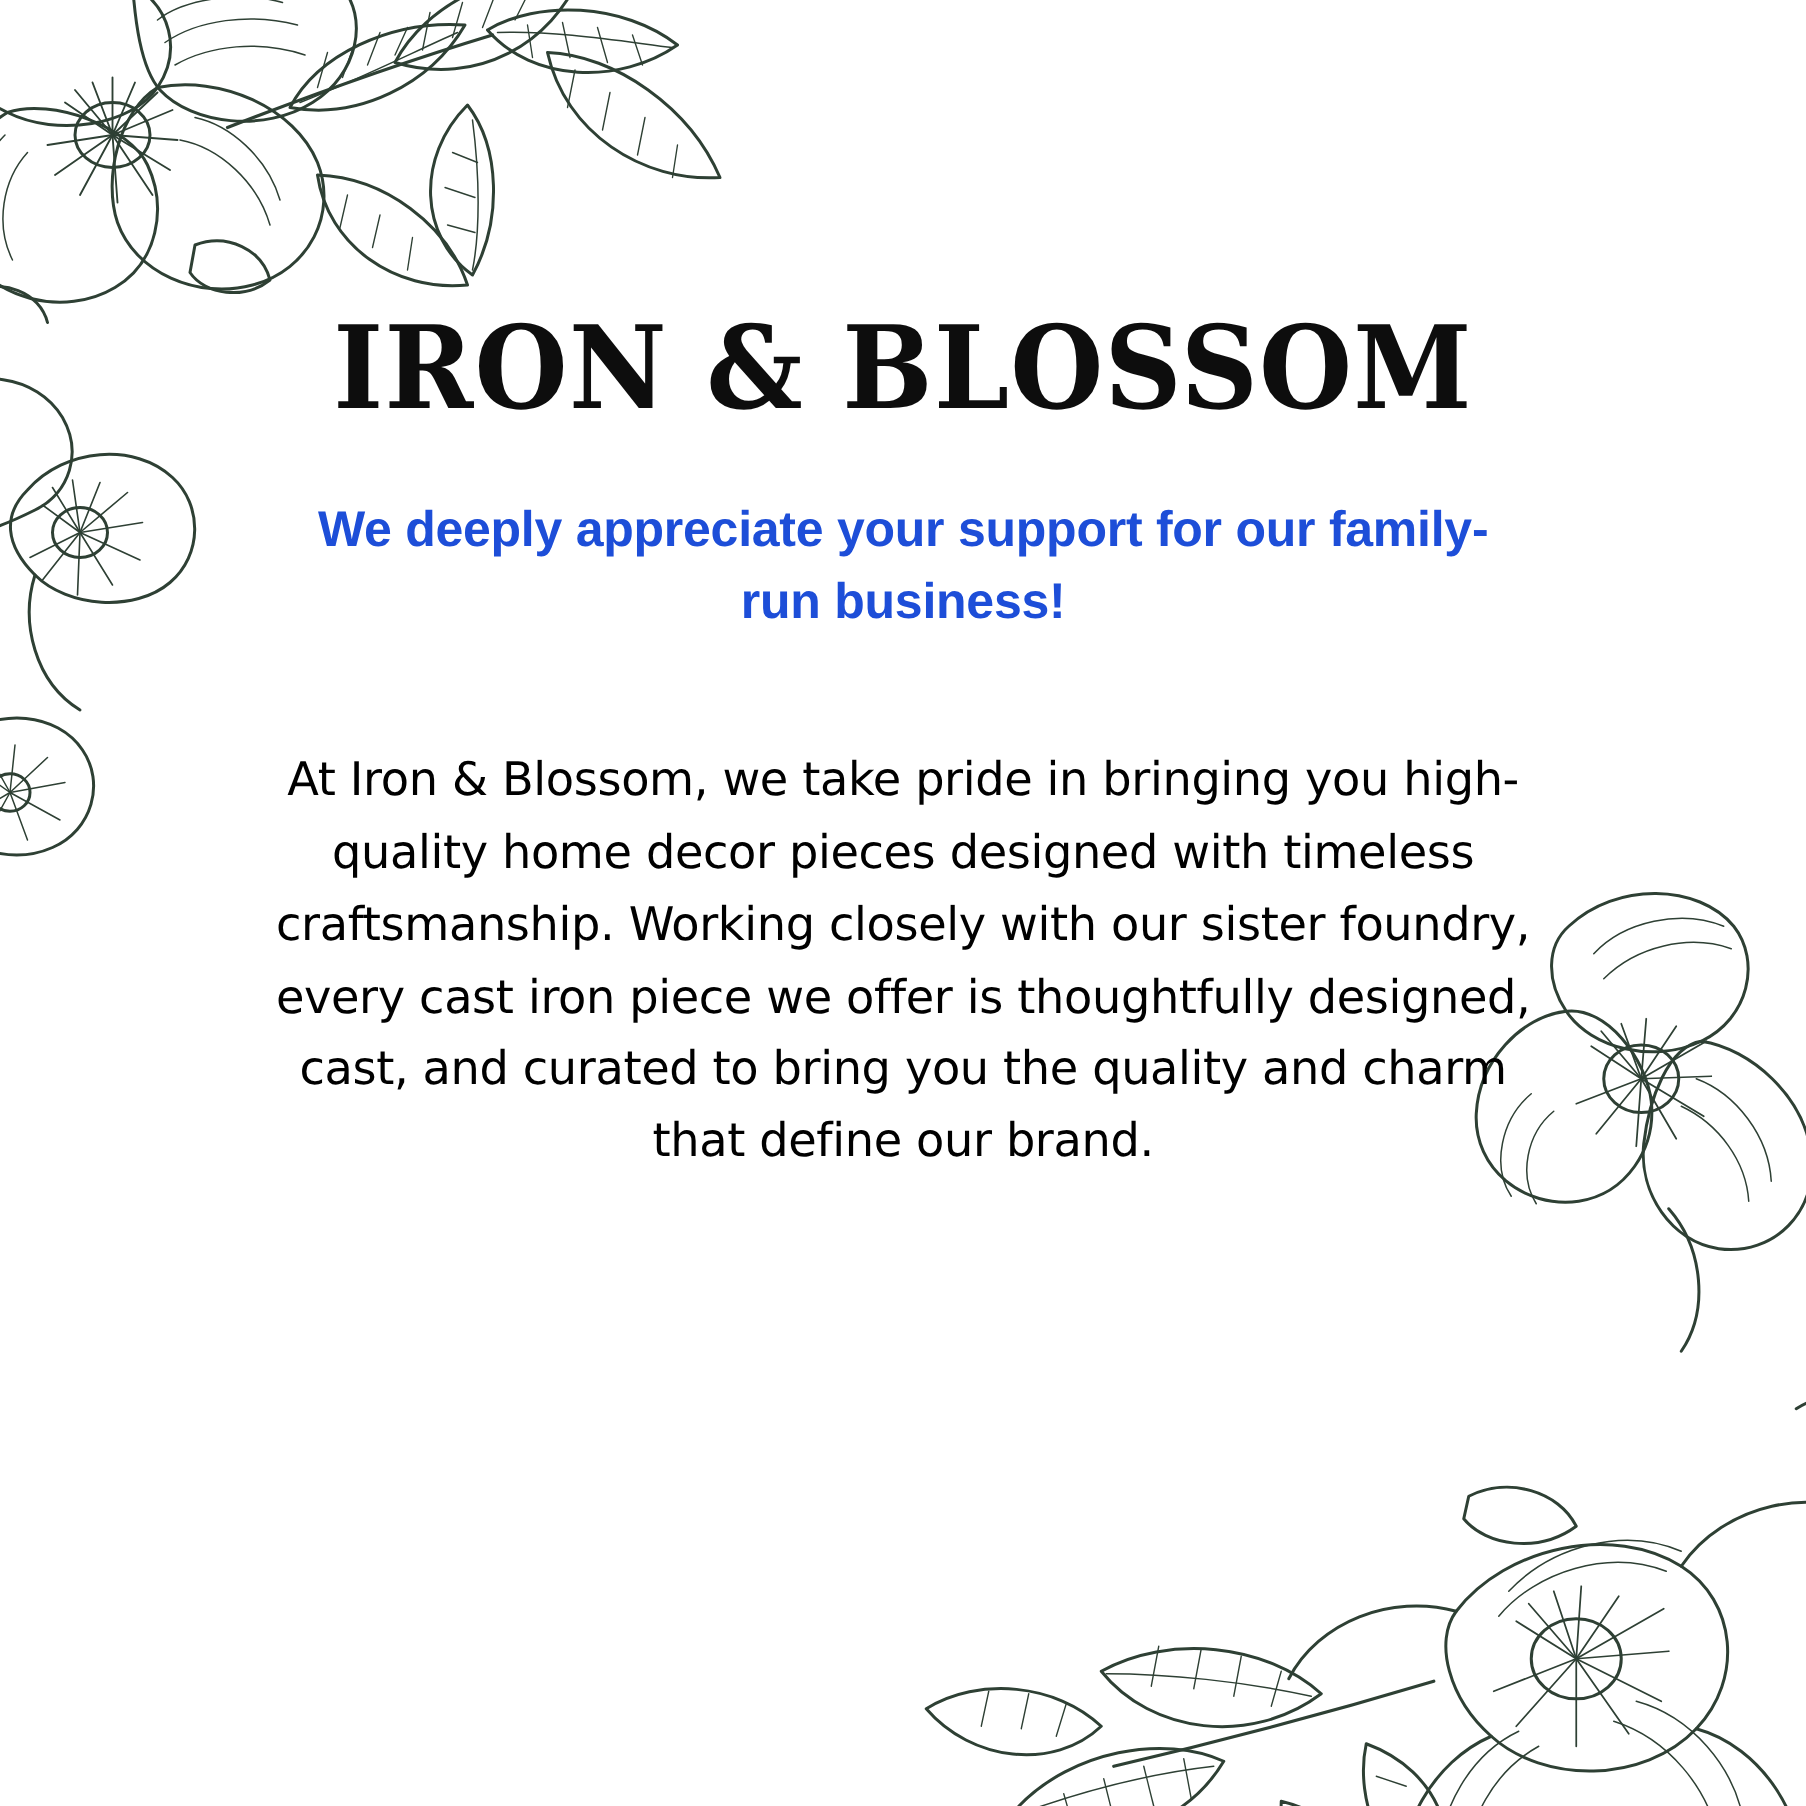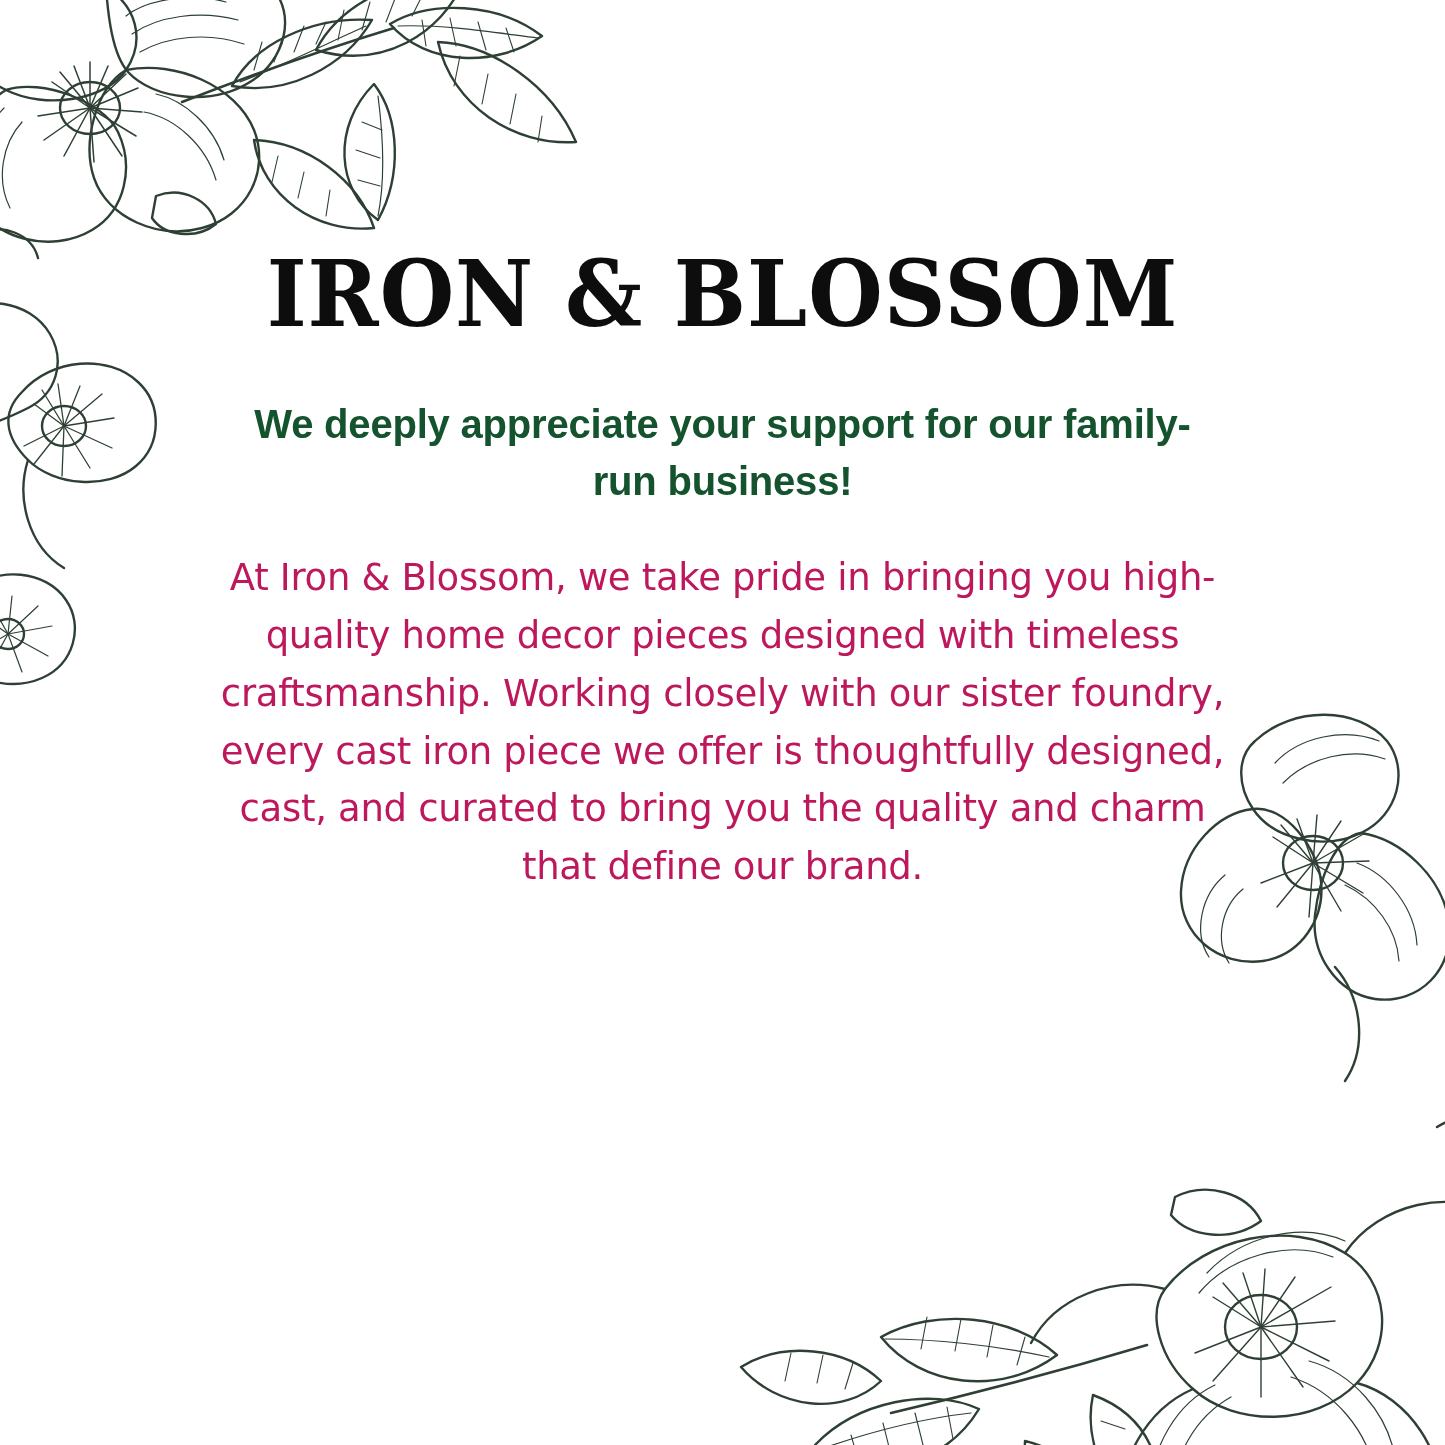--- a/index.html
+++ b/index.html
@@ -57,32 +57,32 @@
     transform: scaleX(0.93);
     transform-origin: center;
     white-space: nowrap;
   }
 
   .subhead {
     font-family: "Liberation Sans", sans-serif;
     font-weight: 700;
     font-size: 40px;
     line-height: 1.42;
-    color: #14532d;
-    margin: 0 auto 40px auto;
+    color: #1d4ed8;
+    margin: 0 auto 86px auto;
     max-width: 940px;
     letter-spacing: -0.2px;
   }
 
   .body-para {
     font-family: "DejaVu Sans", sans-serif;
     font-weight: 400;
     font-size: 37px;
     line-height: 1.56;
-    color: #be185d;
+    color: #000000;
     margin: 0 auto;
     max-width: 1010px;
     letter-spacing: -0.3px;
   }
 
   .body-para + .body-para {
     margin-top: 62px;
   }
 </style>
 </head>

